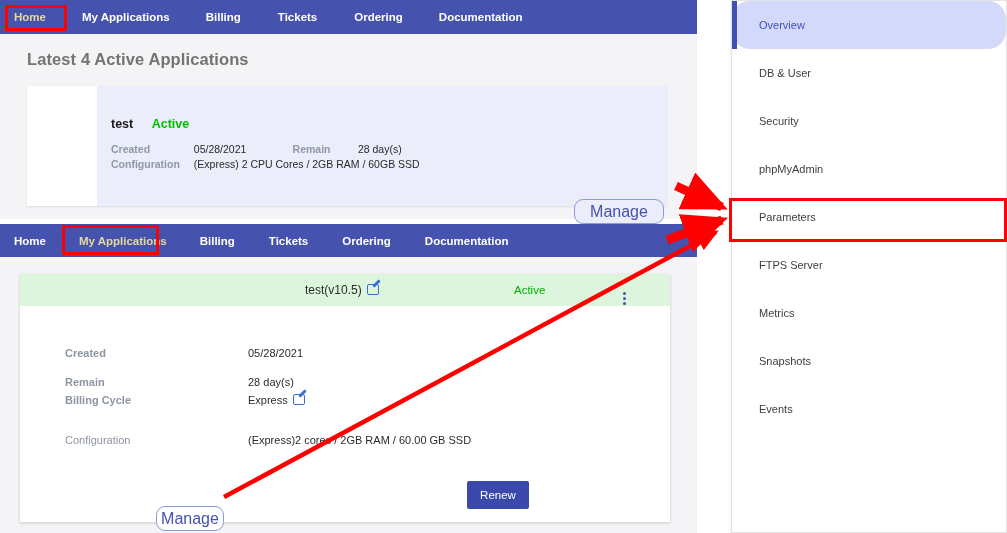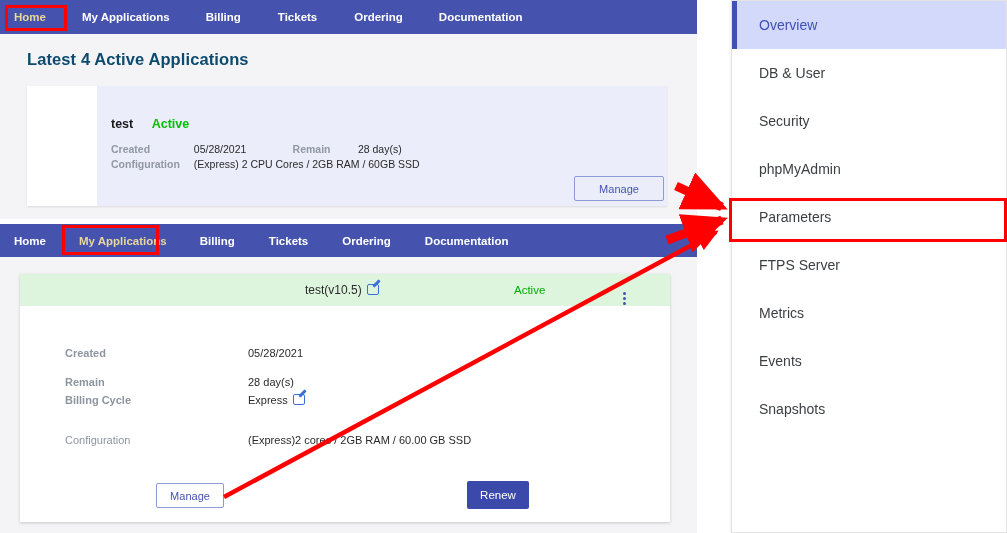--- a/index.html
+++ b/index.html
@@ -41,21 +41,21 @@
     pointer-events: none;
   }
 
   
   #panel1 { top: 0; height: 219px; }
   #nav1 { top: 0; height: 34px; }
   .section-title {
     position: absolute;
     font-size: 16.5px;
     font-weight: bold;
-    color: #0c4a6e;
+    color: #737373;
     letter-spacing: .1px;
   }
   #app-card {
     position: absolute;
     left: 27px; top: 86px;
     width: 640px; height: 120px;
     background: #ebedfa;
     box-shadow: 0 1px 2px rgba(0,0,0,.10);
   }
   #app-thumb {
@@ -77,23 +77,24 @@
   .meta-table td { padding: 0 0 3px 0; vertical-align: top; white-space: nowrap; }
   .meta-k { color: #9098a4; font-weight: bold; padding-right: 14px !important; }
   .meta-v { color: #2a2a2a; padding-right: 26px !important; }
 
   .btn-outline {
     position: absolute;
     box-sizing: border-box;
     border: 1px solid #8e9ad6;
     background: #ebedfa;
     color: #4553ae;
-    font-size: 11px;
+    font-size: 16px;
     display: flex; align-items: center; justify-content: center;
-    border-radius: 2px;
+    border-radius: 9px;
+    margin-top: 23px;
   }
 
   
   #panel2 { top: 224px; height: 309px; }
   #nav2 { top: 0; height: 33px; }
   #app-panel2 {
     position: absolute;
     left: 20px; top: 50px;
     width: 650px; height: 248px;
     background: #ffffff;
@@ -149,23 +150,24 @@
     background: #ffffff;
     border: 1px solid #e3e3e3;
     box-sizing: border-box;
     box-shadow: 0 0 3px rgba(0,0,0,.10);
   }
   .side-item {
     position: relative;
     height: 48px;
     display: flex; align-items: center;
     padding-left: 27px;
-    font-size: 14px;
+    font-size: 11px;
     color: #3c4043;
     box-sizing: border-box;
+    border-radius: 18px;
   }
   .side-item.selected { background: #d3d9fb; color: #3f51b5; }
   .side-item.selected::before {
     content: ""; position: absolute; left: 0; top: 0; bottom: 0;
     width: 5px; background: #3f51b5;
   }
 
   
   #overlay { position: absolute; left: 0; top: 0; width: 1007px; height: 533px;
              pointer-events: none; }
@@ -288,24 +290,24 @@
     <div class="side-item">
       <span>Parameters</span>
     </div>
     <div class="side-item">
       <span>FTPS Server</span>
     </div>
     <div class="side-item">
       <span>Metrics</span>
     </div>
     <div class="side-item">
+      <span>Snapshots</span>
+    </div>
+    <div class="side-item">
       <span>Events</span>
-    </div>
-    <div class="side-item">
-      <span>Snapshots</span>
     </div>
   </div>
 
   <svg id="overlay" viewBox="0 0 1007 533" xmlns="http://www.w3.org/2000/svg">
     <defs>
       <marker id="arrowhead" markerWidth="5" markerHeight="4.5" refX="4.3" refY="2.25" orient="auto" markerUnits="strokeWidth">
         <path d="M0,0 L5,2.25 L0,4.5 Z" fill="#ff0000"></path>
       </marker>
     </defs>
 

